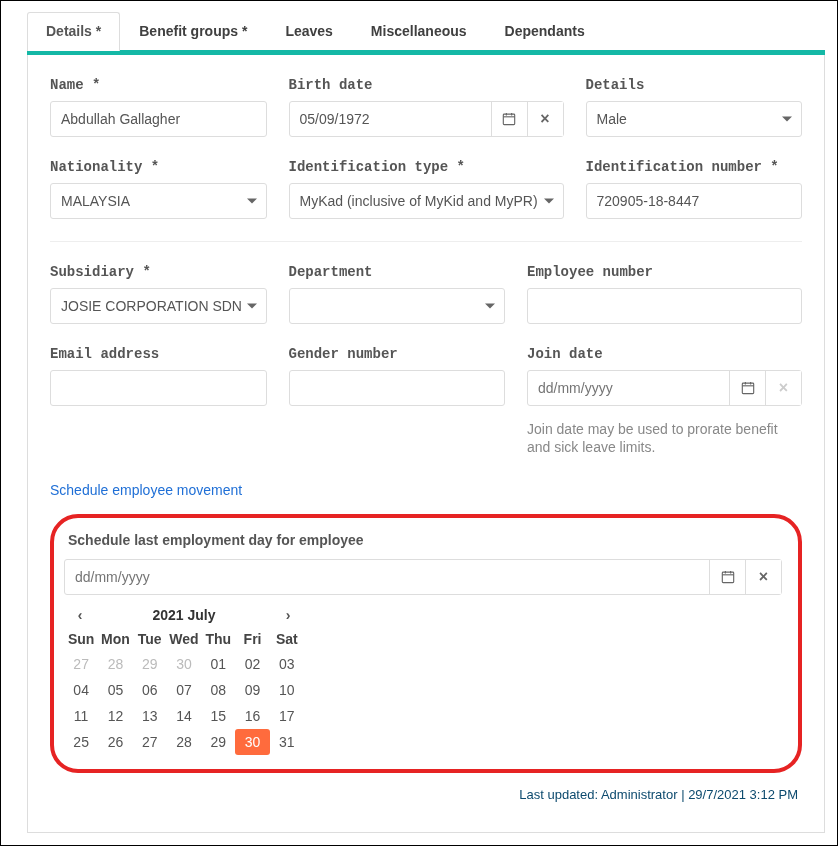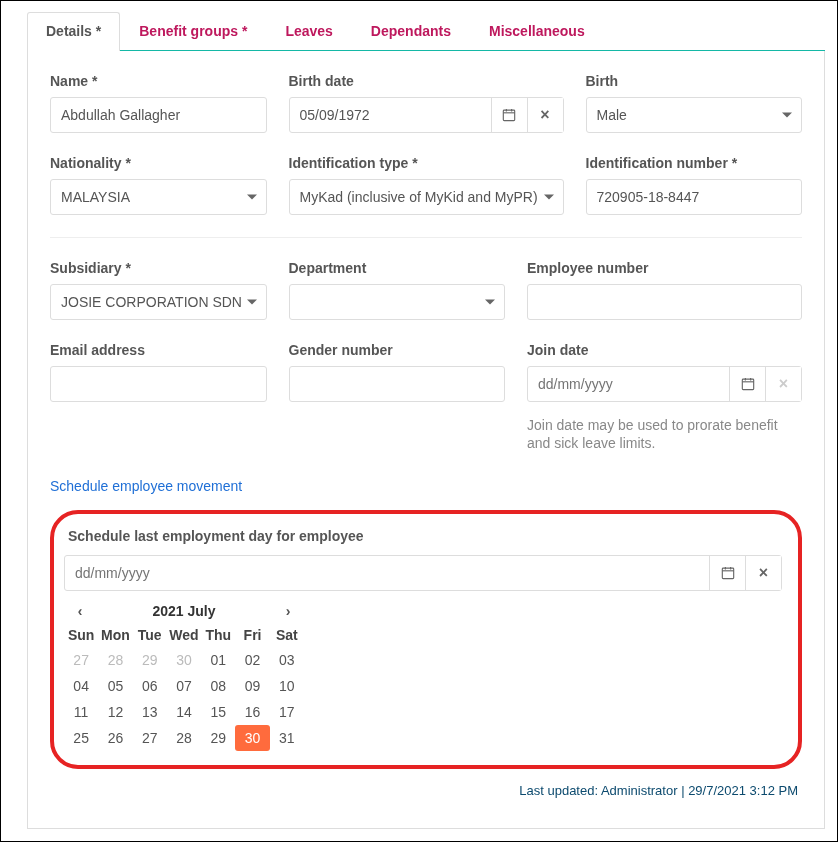--- a/index.html
+++ b/index.html
@@ -11,27 +11,27 @@
     background: #fff;
   }
   .app {
     width: 838px;
     border: 1px solid #000;
     background: #fff;
     padding: 10px 12px 12px 12px;
   }
   .tabs {
     display: flex;
-    border-bottom: 1px solid #14b8a6;
+    border-bottom: 5px solid #14b8a6;
     margin-left: 14px;
   }
   .tab {
     padding: 10px 18px 12px 18px;
     font-weight: 600;
-    color: #be185d;
+    color: #404040;
     cursor: pointer;
     position: relative;
     top: 1px;
     border: 1px solid transparent;
     border-bottom: none;
     border-top-left-radius: 3px;
     border-top-right-radius: 3px;
   }
   .tab.active {
     color: #555;
@@ -44,21 +44,21 @@
     margin-left: 14px;
     margin-right: 0;
     padding: 22px 22px 20px 22px;
   }
   .form-grid {
     display: grid;
     grid-template-columns: 1fr 1fr 1fr;
     gap: 22px 22px;
   }
   .form-field { display: flex; flex-direction: column; gap: 8px; }
-  .form-field label { font-weight: 700; color: #555; }
+  .form-field label { font-weight: 700; color: #555; font-family: Liberation Mono, monospace; }
   .input, .select, .date-group {
     border: 1px solid #ddd;
     border-radius: 3px;
     height: 36px;
     font-size: 14px;
     padding: 0 10px;
     color: #555;
     background: #fff;
   }
   .select { appearance: none; background-image: none; padding-right: 24px; position: relative; }
@@ -174,22 +174,22 @@
 </style>
 </head>
 <body>
 
 <div class="app">
 
   <div class="tabs">
     <div class="tab active">Details *</div>
     <div class="tab">Benefit groups *</div>
     <div class="tab">Leaves</div>
+    <div class="tab">Miscellaneous</div>
     <div class="tab">Dependants</div>
-    <div class="tab">Miscellaneous</div>
   </div>
 
   <div class="panel">
 
     
     <div class="form-grid">
 
       <div class="form-field">
         <label>Name *</label>
         <input class="input" value="Abdullah Gallagher" style="">
@@ -207,21 +207,21 @@
                 <line x1="11" y1="1" x2="11" y2="4" stroke="currentColor" stroke-width="1.3"></line>
               </svg>
           </button>
           <button class="btn-icon">
               <span class="x-svg">×</span>
             </button>
         </div>
       </div>
 
       <div class="form-field">
-        <label>Birth</label>
+        <label>Details</label>
         <div class="select-wrap">
           <select class="select" style="width:100%">
             <option>Male</option>
           </select>
         </div>
       </div>
 
       <div class="form-field">
         <label>Nationality *</label>
         <div class="select-wrap">

